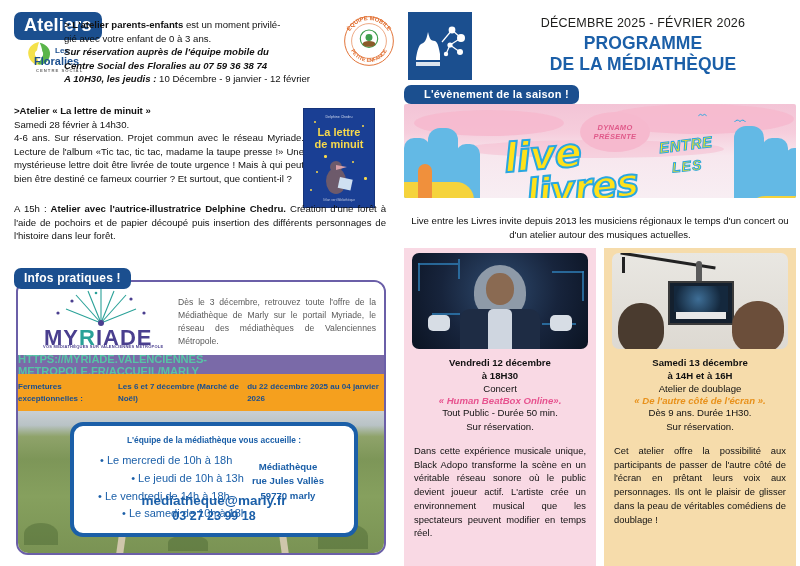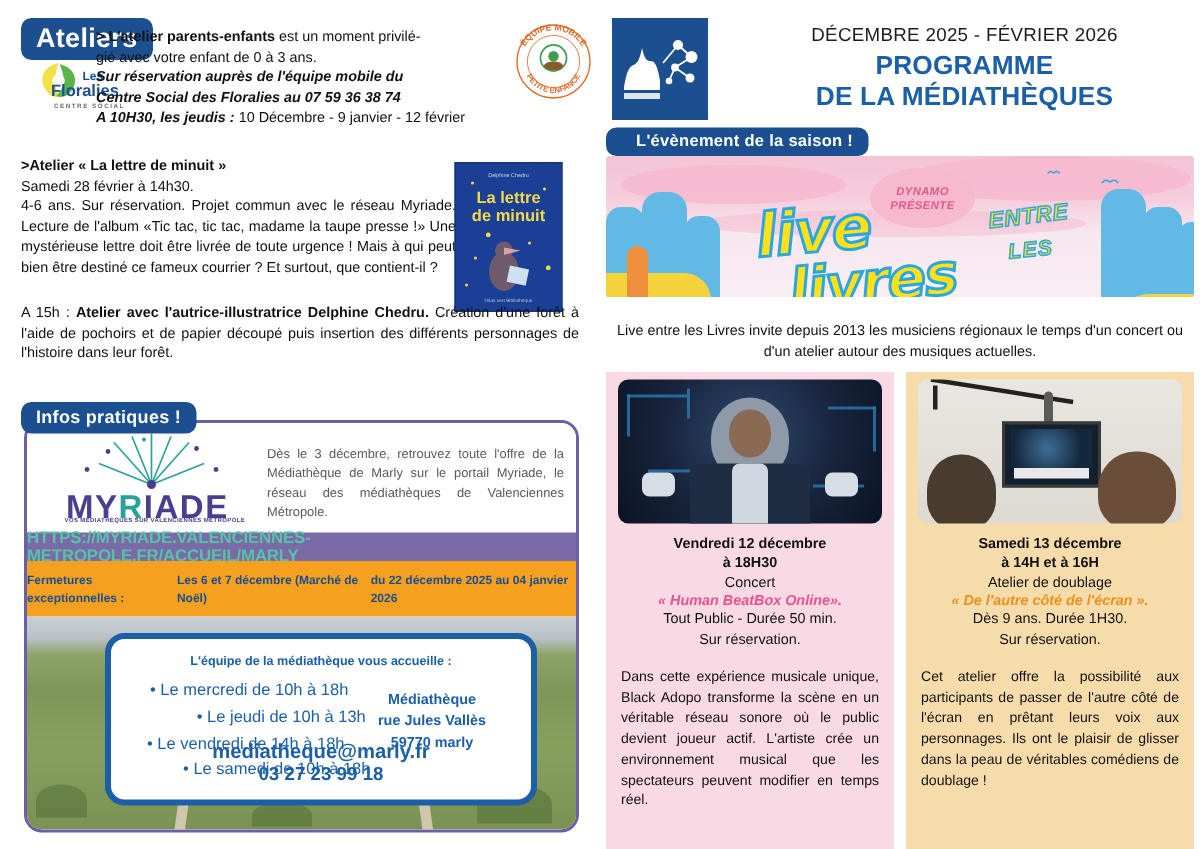--- a/index.html
+++ b/index.html
@@ -461,21 +461,21 @@
           <line x1="42" y1="33" x2="38" y2="42"></line>
           <line x1="34" y1="30" x2="44" y2="18"></line>
         </g>
       </g>
       <rect x="8" y="50" width="24" height="4" fill="#ffffff" opacity=".85"></rect>
     </svg>
 
     <div class="header-dates">DÉCEMBRE 2025 - FÉVRIER 2026</div>
     <div class="header-title">
       <span>PROGRAMME</span><br>
-      <span>DE LA MÉDIATHÈQUES</span>
+      <span>DE LA MÉDIATHÈQUE</span>
     </div>
 
     <div class="pill evt-pill">L'évènement de la saison !</div>
 
     <div class="live-banner">
       <div class="lb-cloud" style="left:10px;top:6px;width:150px;height:26px;"></div>
       <div class="lb-cloud" style="left:200px;top:0px;width:190px;height:30px;"></div>
       <div class="lb-cloud" style="left:60px;top:36px;width:260px;height:18px;opacity:.5;"></div>
       <div class="lb-mount" style="left:0;top:34px;width:26px;height:70px;border-radius:10px 10px 0 0;"></div>
       <div class="lb-mount" style="left:24px;top:24px;width:30px;height:80px;border-radius:12px 12px 0 0;"></div>

